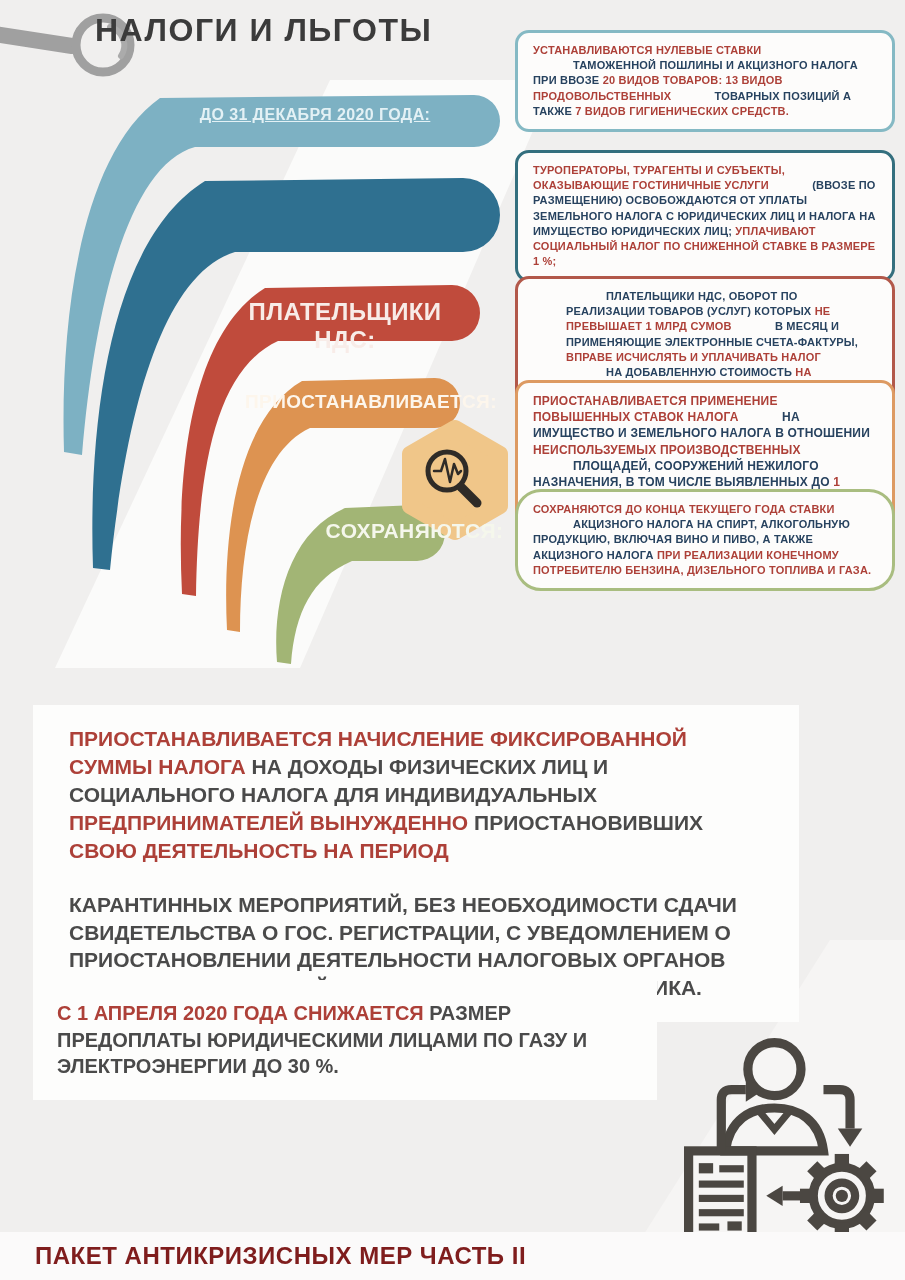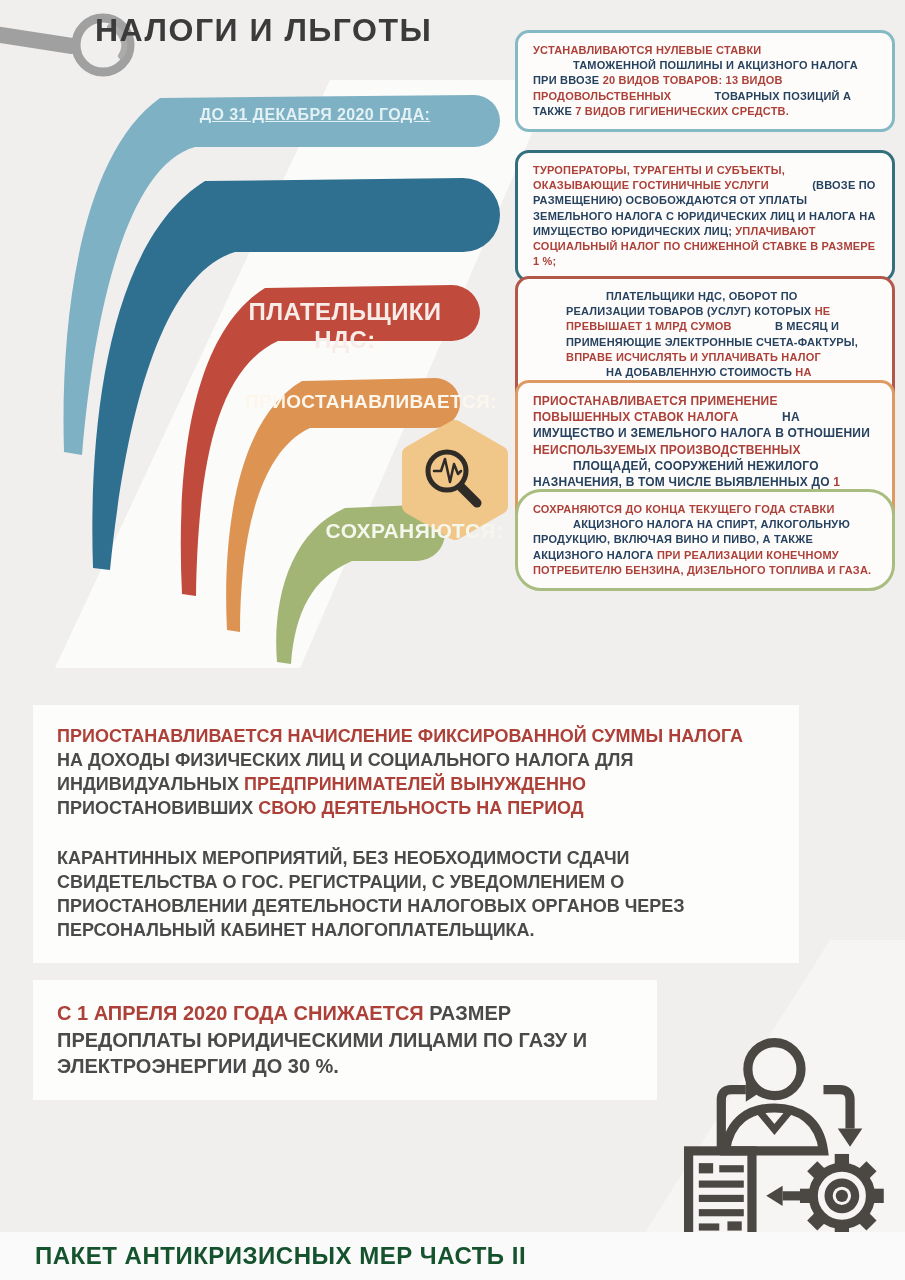--- a/index.html
+++ b/index.html
@@ -33,27 +33,27 @@
   .info-box.b5{top:489px;border-radius:26px;}
 
   .c-r{color:#ad4038;}
   .c-n{color:#27425f;margin-left:40px;}
   .c-d{color:#4a4a4a;}
 
   .text-card{box-sizing:border-box;background:#fdfdfc;}
   .card-a{left:33px;top:705px;width:766px;padding:20px 40px 20px 24px;}
   .card-b{left:33px;top:980px;width:624px;padding:20px 24px;}
   .para{font-weight:bold;color:#4a4a4a;}
-  .card-a .para{font-size:18px;line-height:1.33;}
+  .card-a .para{font-size:21px;line-height:1.33;margin-left:12px;}
   .card-b .para{font-size:20px;line-height:1.33;}
   .para + .para{margin-top:26px;}
 
   .footer-bar{left:0;top:1232px;width:905px;height:48px;background:#fbfafa;
               display:flex;align-items:center;}
-  .footer-label{margin-left:35px;font-size:24px;font-weight:bold;color:#14532d;
+  .footer-label{margin-left:35px;font-size:24px;font-weight:bold;color:#7f1d1d;
                 letter-spacing:.5px;}
 </style>
 </head>
 <body>
 
 <div class="stage">
 
   <svg id="scene-svg" width="905" height="1280" viewBox="0 0 905 1280">
 
     <polygon points="55,668 330,80 555,80 300,668" fill="#fbfbfa"></polygon>

